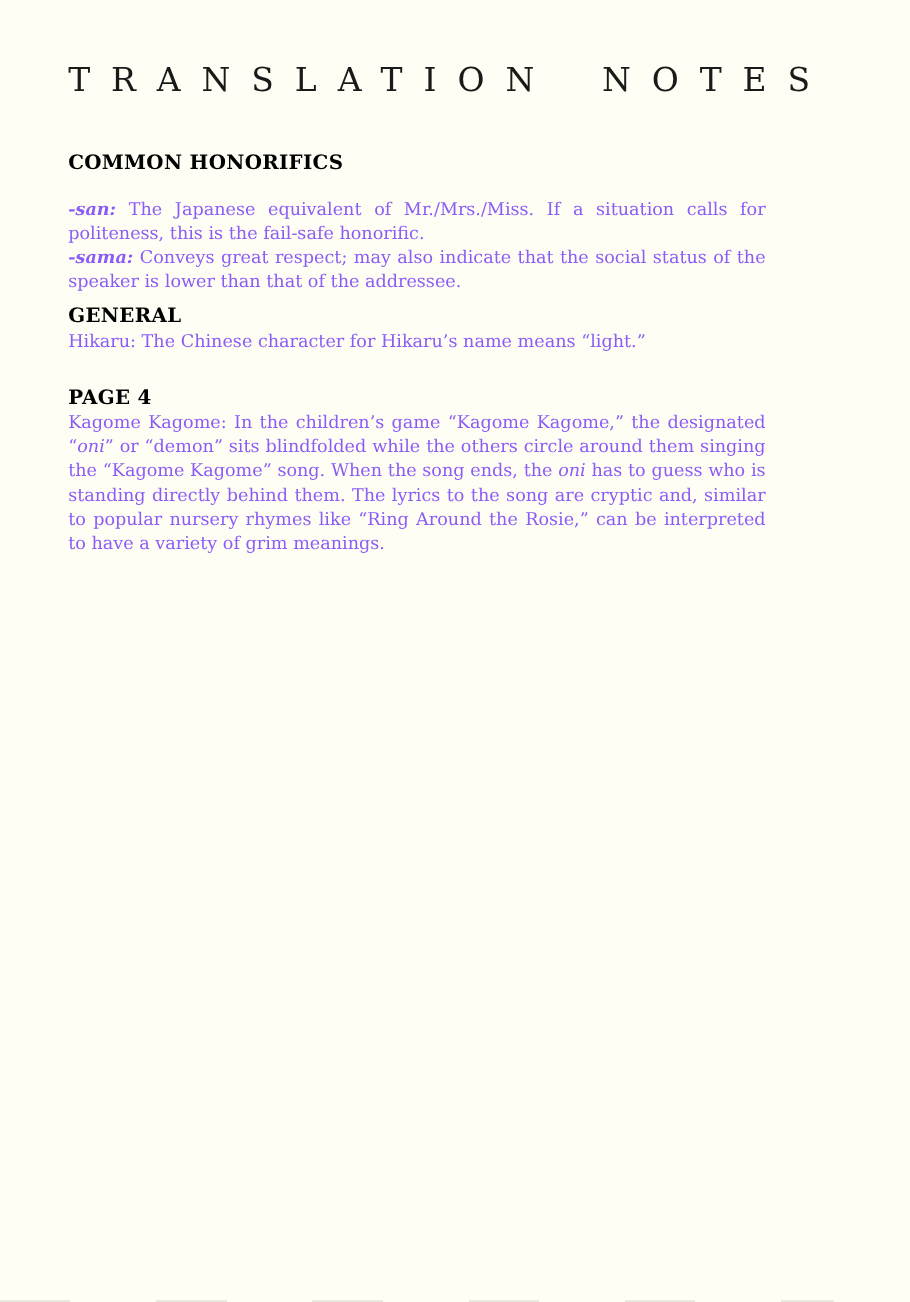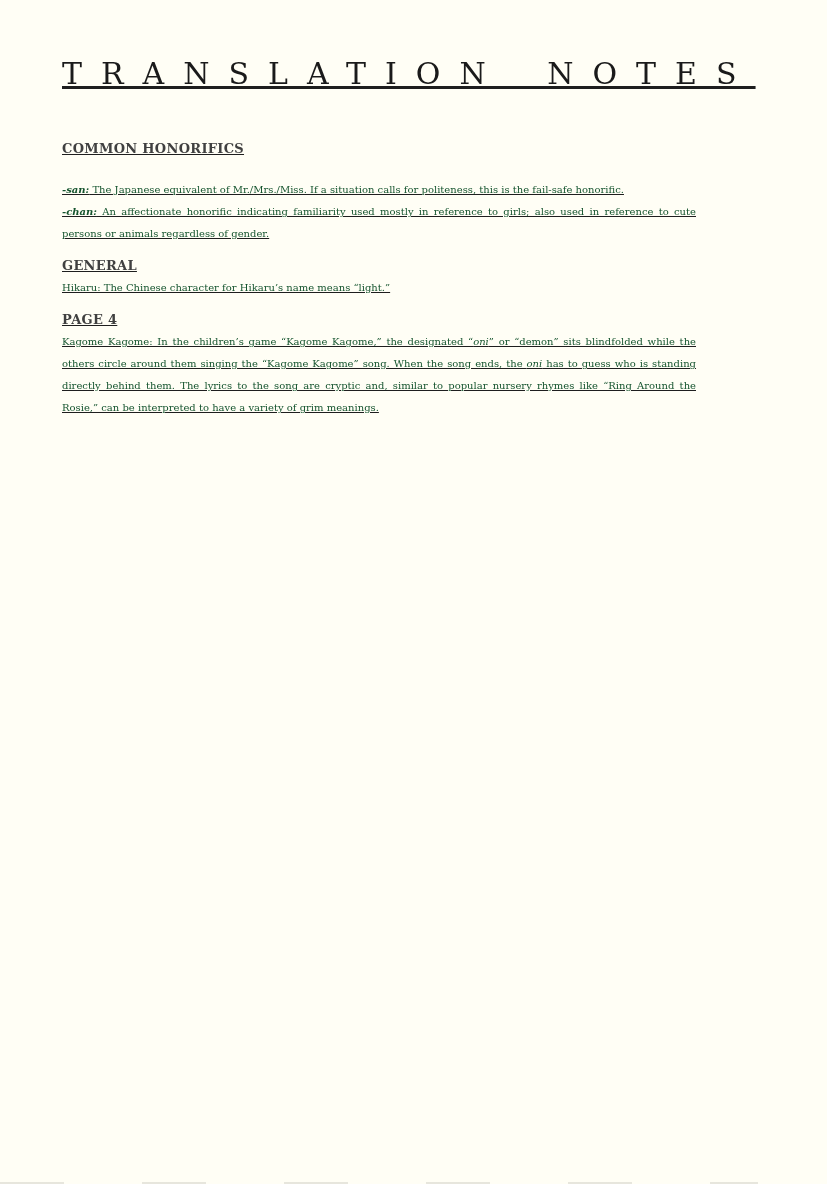--- a/index.html
+++ b/index.html
@@ -9,56 +9,55 @@
     background: #FFFEF5;
     font-family: "DejaVu Serif", serif;
   }
   .page {
     position: relative;
     width: 758px;
     height: 1184px;
     background: #FFFEF5;
     overflow: hidden;
     color: #1E1E1E;
-    text-decoration: underline;
   }
   .content {
     padding: 56px 62px 0 62px;
   }
   .title {
     margin: 0;
     font-size: 30px;
     font-weight: 400;
     letter-spacing: 19px;
     word-spacing: 14px;
     white-space: nowrap;
     color: #1A1A1A;
   }
   .sections {
     margin-top: 47px;
   }
   .note-section { margin: 0; }
   .sec-heading {
     margin: 0;
-    font-size: 13px;
+    font-size: 18px;
     line-height: 22px;
     font-weight: 700;
     letter-spacing: 0.3px;
-    color: #404040;
+    color: #000000;
   }
   
   .note-section:nth-child(1) .sec-heading { margin-bottom: 19px; }
   .note-section:nth-child(2) { margin-top: 10px; }
-  .note-section:nth-child(3) { margin-top: 10px; }
+  .note-section:nth-child(3) { margin-top: 30px; }
   .entry {
     margin: 0;
-    font-size: 10px;
+    font-size: 16px;
     line-height: 22px;
     text-align: justify;
-    color: #14532d;
+    color: #8b5cf6;
   }
   .entry .b { font-weight: 700; }
   .entry .i { font-style: italic; }
   
   .bottom-edge {
     position: absolute;
     left: 0; right: 0; bottom: 0;
     height: 2px;
     background: repeating-linear-gradient(90deg,
       rgba(70, 68, 58, 0.13) 0 64px,
@@ -68,21 +67,21 @@
 </head>
 <body>
 
 <div class="page">
   <div class="content">
     <h1 class="title">TRANSLATION NOTES</h1>
     <div class="sections">
         <section class="note-section">
           <h2 class="sec-heading">COMMON HONORIFICS</h2>
           <p class="entry"><span class="b i">-san:</span><span> The Japanese equivalent of Mr./Mrs./Miss. If a situation calls for politeness, this is the fail-safe honorific.</span></p>
-          <p class="entry"><span class="b i">-chan:</span><span> An affectionate honorific indicating familiarity used mostly in reference to girls; also used in reference to cute persons or animals regardless of gender.</span></p>
+          <p class="entry"><span class="b i">-sama:</span><span> Conveys great respect; may also indicate that the social status of the speaker is lower than that of the addressee.</span></p>
         </section>
         <section class="note-section">
           <h2 class="sec-heading">GENERAL</h2>
           <p class="entry"><span>Hikaru: The Chinese character for Hikaru’s name means “light.”</span></p>
         </section>
         <section class="note-section">
           <h2 class="sec-heading">PAGE 4</h2>
           <p class="entry"><span>Kagome Kagome: In the children’s game “Kagome Kagome,” the designated “</span><span class="i">oni</span><span>” or “demon” sits blindfolded while the others circle around them singing the “Kagome Kagome” song. When the song ends, the </span><span class="i">oni</span><span> has to guess who is standing directly behind them. The lyrics to the song are cryptic and, similar to popular nursery rhymes like “Ring Around the Rosie,” can be interpreted to have a variety of grim meanings.</span></p>
         </section>
       </div>

